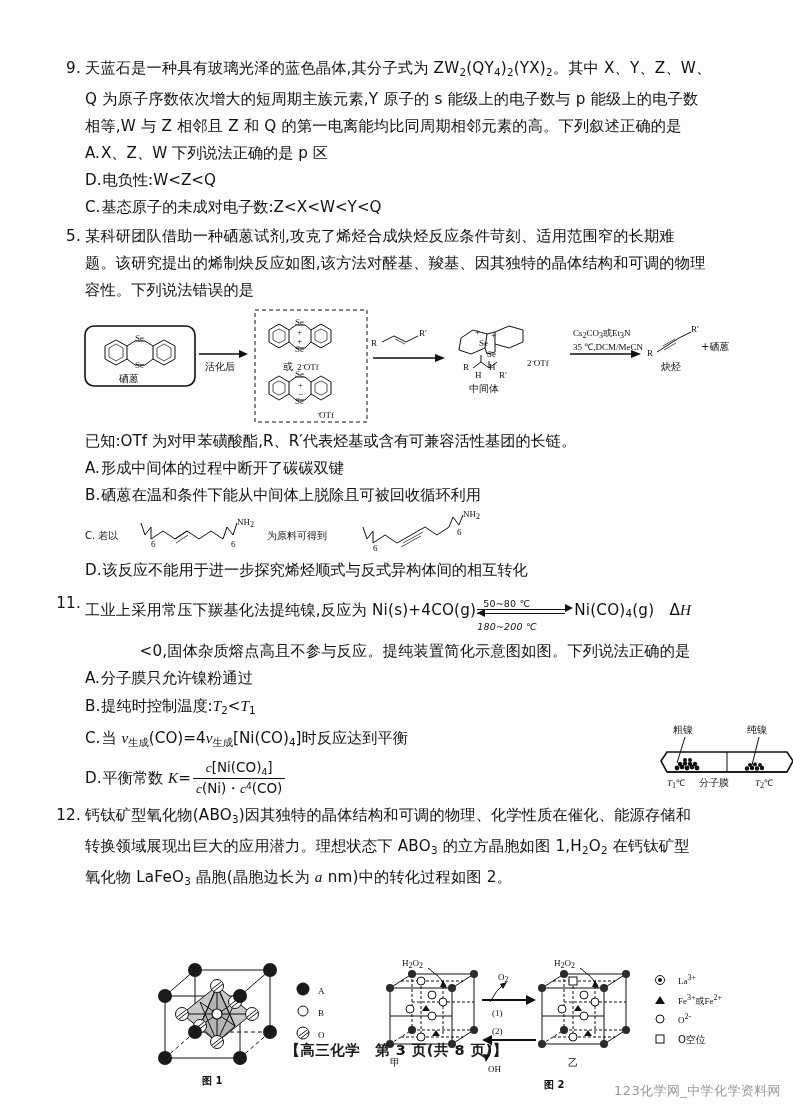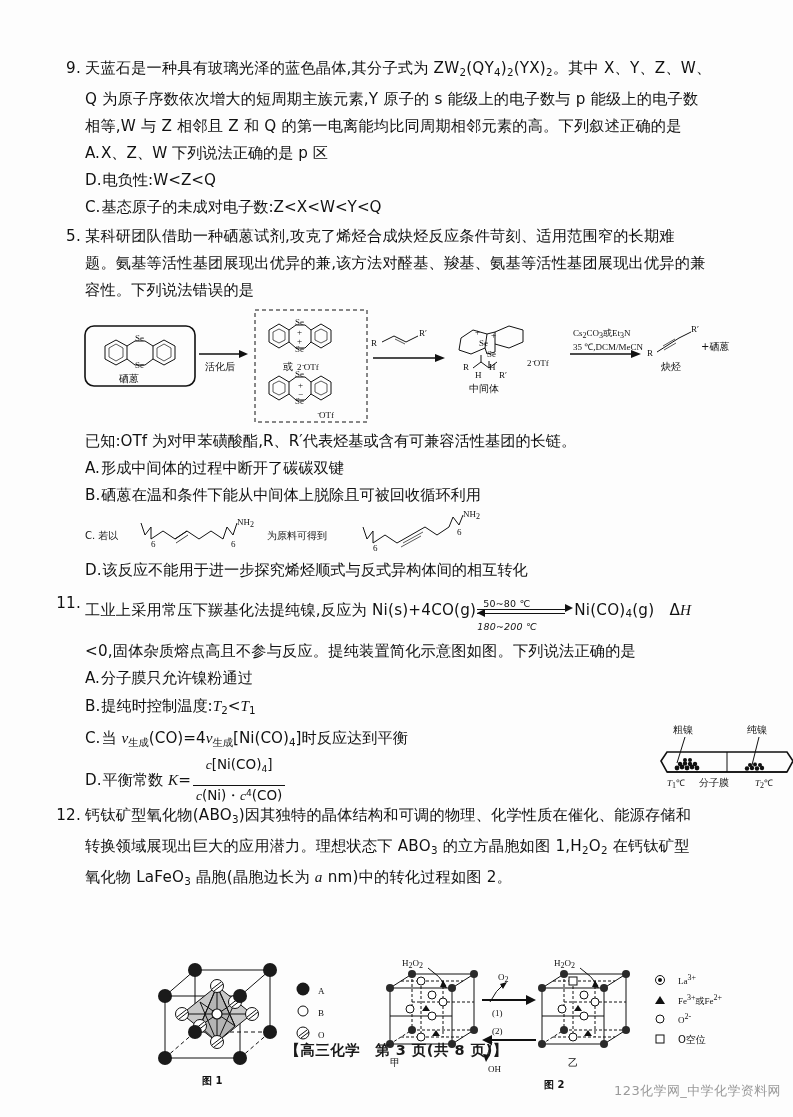--- a/index.html
+++ b/index.html
@@ -100,21 +100,21 @@
 
   
   .frac {
     display: inline-block;
     vertical-align: middle;
     text-align: center;
     font-size: 13.5px;
     line-height: 1.25;
     margin: 0 2px;
   }
-  .frac .num { border-bottom: 1px solid #111; padding: 0 3px 11px; display:block; }
+  .frac .num { border-bottom: 1px solid #111; padding: 0 3px 1px; display:block; }
   .frac .den { padding: 1px 3px 0; display:block; }
 
   
   .figwrap { position: relative; }
   svg { display: block; }
   .stext { font-family: "Liberation Serif", serif; font-size: 9px; fill: #111; }
   .szh  { font-family: "DejaVu Sans", sans-serif; font-size: 10px; fill: #111; }
   .bline { stroke: #111; stroke-width: 1; fill: none; }
   .bline2 { stroke: #111; stroke-width: 1.6; fill: none; }
 
@@ -164,21 +164,21 @@
     <div class="opt zh"><span class="lbl">C.</span><span>基态原子的未成对电子数:Z&lt;X&lt;W&lt;Y&lt;Q</span></div>
   </div>
 
   <div class="q" style="margin-top:2px;">
     <div class="qline">
       <span class="qnum zh">5.</span>
       <span class="qbody zh">某科研团队借助一种硒蒽试剂,攻克了烯烃合成炔烃反应条件苛刻、适用范围窄的长期难</span>
     </div>
     <div class="qline">
       <span class="qnum">&nbsp;</span>
-      <span class="qbody zh">题。氨基等活性基团展现出优异的兼,该方法对醛基、羧基、氨基等活性基团展现出优异的兼</span>
+      <span class="qbody zh">题。该研究提出的烯制炔反应如图,该方法对醛基、羧基、因其独特的晶体结构和可调的物理</span>
     </div>
     <div class="qline">
       <span class="qnum">&nbsp;</span>
       <span class="qbody zh">容性。下列说法错误的是</span>
     </div>
 
     <div class="figwrap" style="margin:4px 0 2px 28px;">
       <svg width="652" height="118" viewBox="0 0 652 118">
 
         <rect x="2" y="18" width="110" height="60" rx="9" ry="9" class="bline2"></rect>
@@ -317,21 +317,21 @@
       </svg>
     </div>
     <div class="opt zh"><span class="lbl">D.</span><span>该反应不能用于进一步探究烯烃顺式与反式异构体间的相互转化</span></div>
   </div>
 
   <div class="q" style="margin-top:6px;">
     <div class="qline">
       <span class="qnum zh">11.</span>
       <span class="qbody zh">工业上采用常压下羰基化法提纯镍,反应为 Ni(s)+4CO(g)<span class="rxn-arrow"><span class="bar"></span><span class="ah-r"></span><span class="ah-l"></span><span class="top">50~80 ℃</span><span class="bot">180~200 ℃</span></span>Ni(CO)<sub>4</sub>(g)&nbsp;&nbsp;&nbsp;Δ<span class="mi">H</span></span>
     </div>
-    <div class="qline" style="margin-top:8px;">
+    <div class="qline" style="margin-top:8px;text-align:center;">
       <span class="qnum">&nbsp;</span>
       <span class="qbody zh">&lt;0,固体杂质熔点高且不参与反应。提纯装置简化示意图如图。下列说法正确的是</span>
     </div>
     <div class="opt zh"><span class="lbl">A.</span><span>分子膜只允许镍粉通过</span></div>
     <div class="opt zh"><span class="lbl">B.</span>提纯时控制温度:<span class="mi">T</span><sub>2</sub>&lt;<span class="mi">T</span><sub>1</sub></div>
     <div class="opt zh"><span class="lbl">C.</span>当 <span class="mi">v</span><sub>生成</sub>(CO)=4<span class="mi">v</span><sub>生成</sub>[Ni(CO)<sub>4</sub>]时反应达到平衡</div>
     <div class="opt zh" style="height:44px;line-height:44px;">
       <span class="lbl">D.</span>平衡常数 <span class="mi">K</span>=<span class="frac"><span class="num"><span class="mi">c</span>[Ni(CO)<sub>4</sub>]</span><span class="den"><span class="mi">c</span>(Ni)・<span class="mi">c</span><sup>4</sup>(CO)</span></span>
     </div>
 

